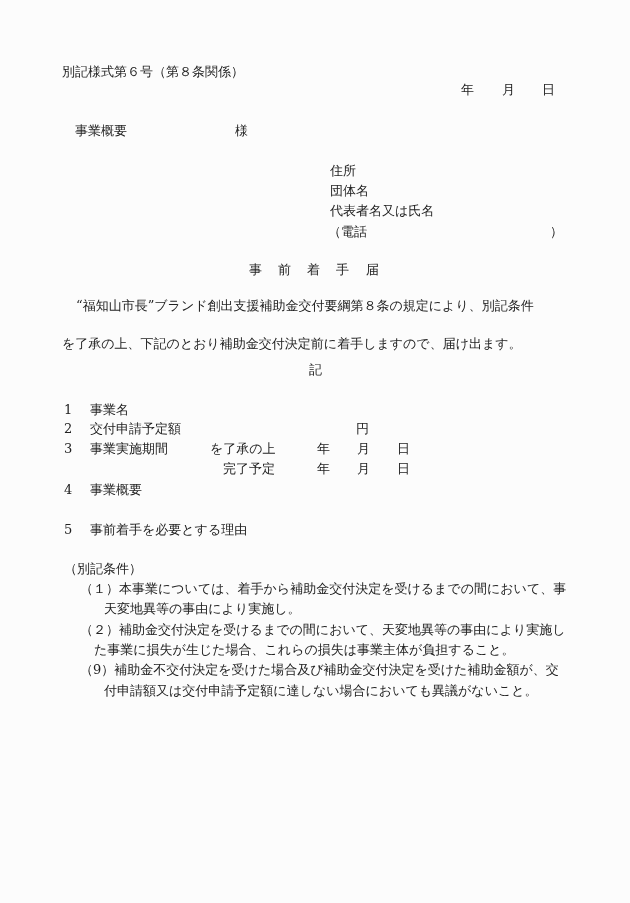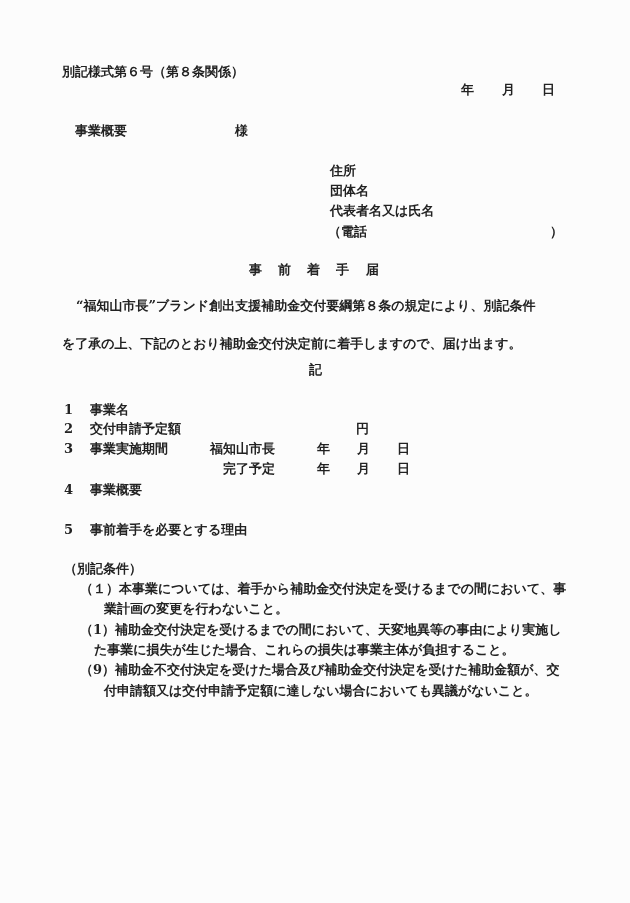--- a/index.html
+++ b/index.html
@@ -1,21 +1,21 @@
 <!DOCTYPE html>
 <html><head>
 <meta charset="utf-8">
 <style>
   html, body { margin: 0; padding: 0; }
   body {
     width: 630px; height: 903px; background: #fcfcfc; color: #222;
     font-family: "DejaVu Serif", "Liberation Serif", serif;
     font-size: 13px; position: relative; overflow: hidden;
   }
-  .t { position: absolute; white-space: nowrap; line-height: 16px; font-weight: bold; }
+  .t { position: absolute; white-space: nowrap; line-height: 16px; }
 </style>
 </head>
 <body>
 
 <div>
   <span class="t" style="left:62px;top:64px">別記様式第６号（第８条関係）</span>
   <span class="t" style="left:461px;top:82px">年</span>
   <span class="t" style="left:502px;top:82px">月</span>
   <span class="t" style="left:542px;top:82px">日</span>
   <span class="t" style="left:75px;top:123px">事業概要</span>
@@ -40,33 +40,33 @@
 
   <span class="t" style="left:309px;top:362px">記</span>
 
   <span class="t" style="left:64px;top:402px">1</span>
   <span class="t" style="left:90px;top:402px">事業名</span>
   <span class="t" style="left:64px;top:421px">2</span>
   <span class="t" style="left:90px;top:421px">交付申請予定額</span>
   <span class="t" style="left:356px;top:421px">円</span>
   <span class="t" style="left:64px;top:441px">3</span>
   <span class="t" style="left:90px;top:441px">事業実施期間</span>
-  <span class="t" style="left:210px;top:441px">福知山市長</span>
+  <span class="t" style="left:210px;top:441px">を了承の上</span>
   <span class="t" style="left:317px;top:441px">年</span>
   <span class="t" style="left:357px;top:441px">月</span>
   <span class="t" style="left:397px;top:441px">日</span>
   <span class="t" style="left:223px;top:461px">完了予定</span>
   <span class="t" style="left:317px;top:461px">年</span>
   <span class="t" style="left:357px;top:461px">月</span>
   <span class="t" style="left:397px;top:461px">日</span>
   <span class="t" style="left:64px;top:482px">4</span>
   <span class="t" style="left:90px;top:482px">事業概要</span>
   <span class="t" style="left:64px;top:522px">5</span>
   <span class="t" style="left:90px;top:522px">事前着手を必要とする理由</span>
 
   <span class="t" style="left:64px;top:561px">（別記条件）</span>
   <span class="t" style="left:80px;top:581px">（１）本事業については、着手から補助金交付決定を受けるまでの間において、事</span>
-  <span class="t" style="left:104px;top:601px">業計画の変更を行わないこと。</span>
-  <span class="t" style="left:80px;top:622px">（1）補助金交付決定を受けるまでの間において、天変地異等の事由により実施し</span>
+  <span class="t" style="left:104px;top:601px">天変地異等の事由により実施し。</span>
+  <span class="t" style="left:80px;top:622px">（２）補助金交付決定を受けるまでの間において、天変地異等の事由により実施し</span>
   <span class="t" style="left:94px;top:642px">た事業に損失が生じた場合、これらの損失は事業主体が負担すること。</span>
   <span class="t" style="left:80px;top:662px">（9）補助金不交付決定を受けた場合及び補助金交付決定を受けた補助金額が、交</span>
   <span class="t" style="left:104px;top:683px">付申請額又は交付申請予定額に達しない場合においても異議がないこと。</span>
 </div>
 
 </body></html>

